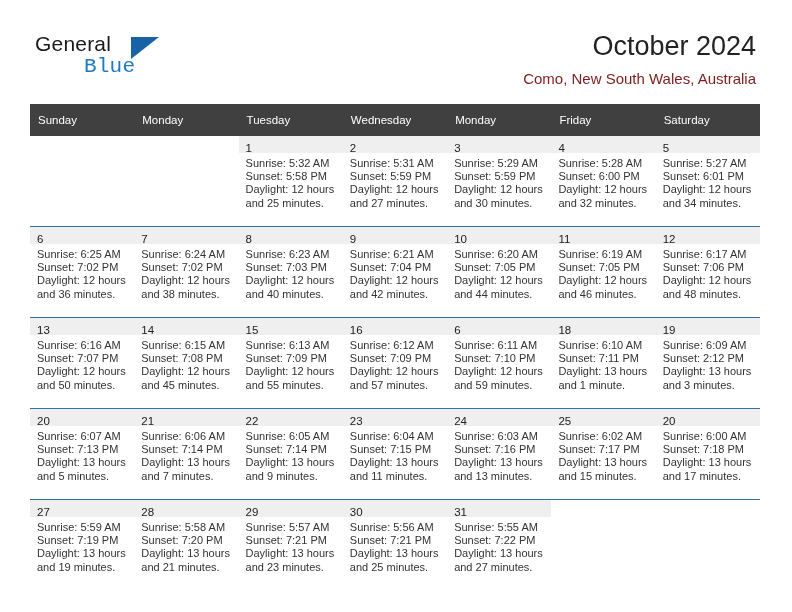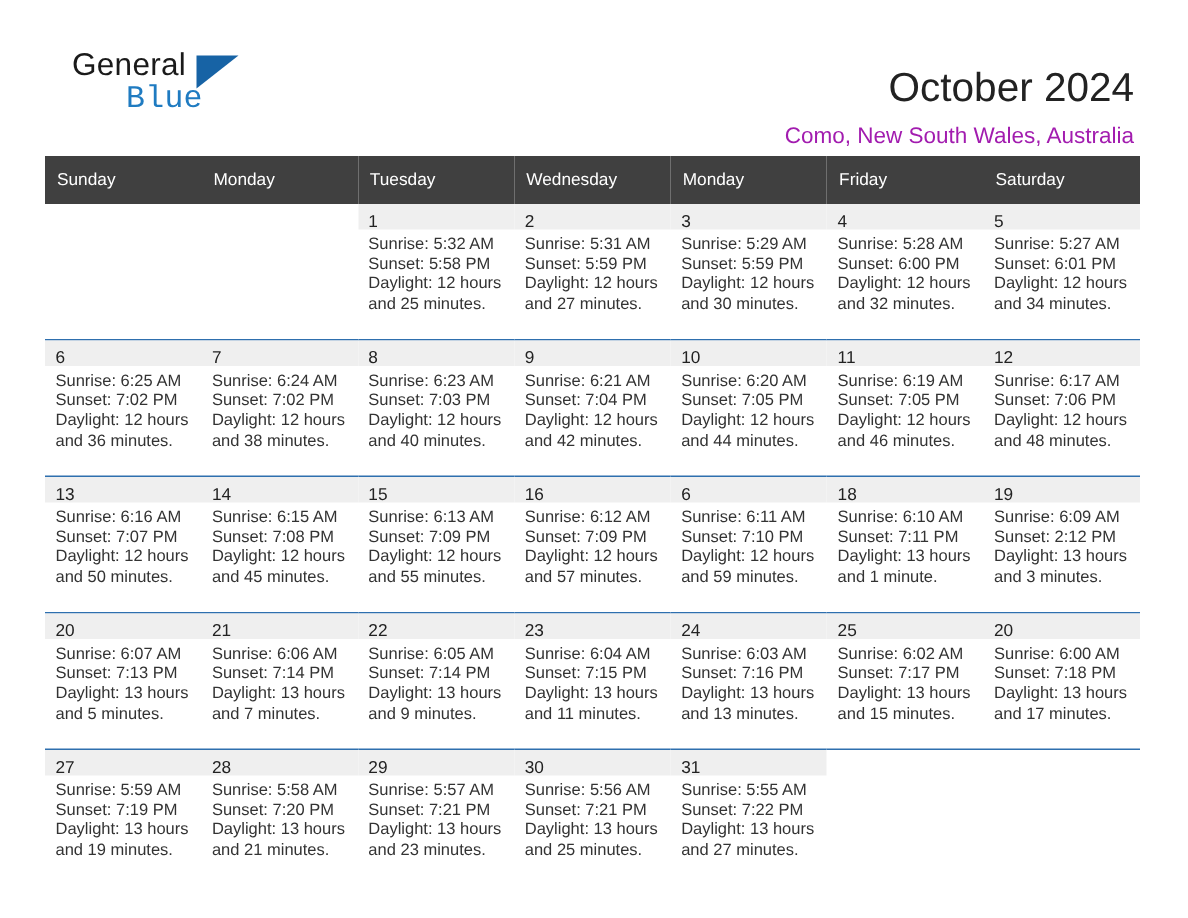--- a/index.html
+++ b/index.html
@@ -32,21 +32,21 @@
   }
   .brand {
     position: absolute;
     left: 34px;
     top: 32px;
     width: 180px;
     height: 52px;
   }
   .brand-general {
     position: absolute;
-    left: 14px;
+    left: 1px;
     top: 0;
     font-size: 21px;
     letter-spacing: 0.2px;
     color: #1a1a1a;
     font-family: "Liberation Sans", sans-serif;
   }
   .brand-blue {
     position: absolute;
     left: 50px;
     top: 23px;
@@ -63,32 +63,31 @@
     height: 0;
     border-left: 28px solid #1763a5;
     border-bottom: 22px solid transparent;
   }
 
   .title-block {
     position: absolute;
     right: 36px;
     top: 30px;
     text-align: right;
-    margin-top: 12px;
   }
   .cal-title {
     font-size: 27px;
     color: #222222;
     line-height: 32px;
     white-space: nowrap;
   }
   .cal-subtitle {
     margin-top: 8px;
     font-size: 15px;
-    color: #a21caf;
+    color: #7f1d1d;
     line-height: 18px;
     white-space: nowrap;
   }
 
   
   .cal-wrap {
     position: absolute;
     left: 30px;
     top: 104px;
     width: 730px;

